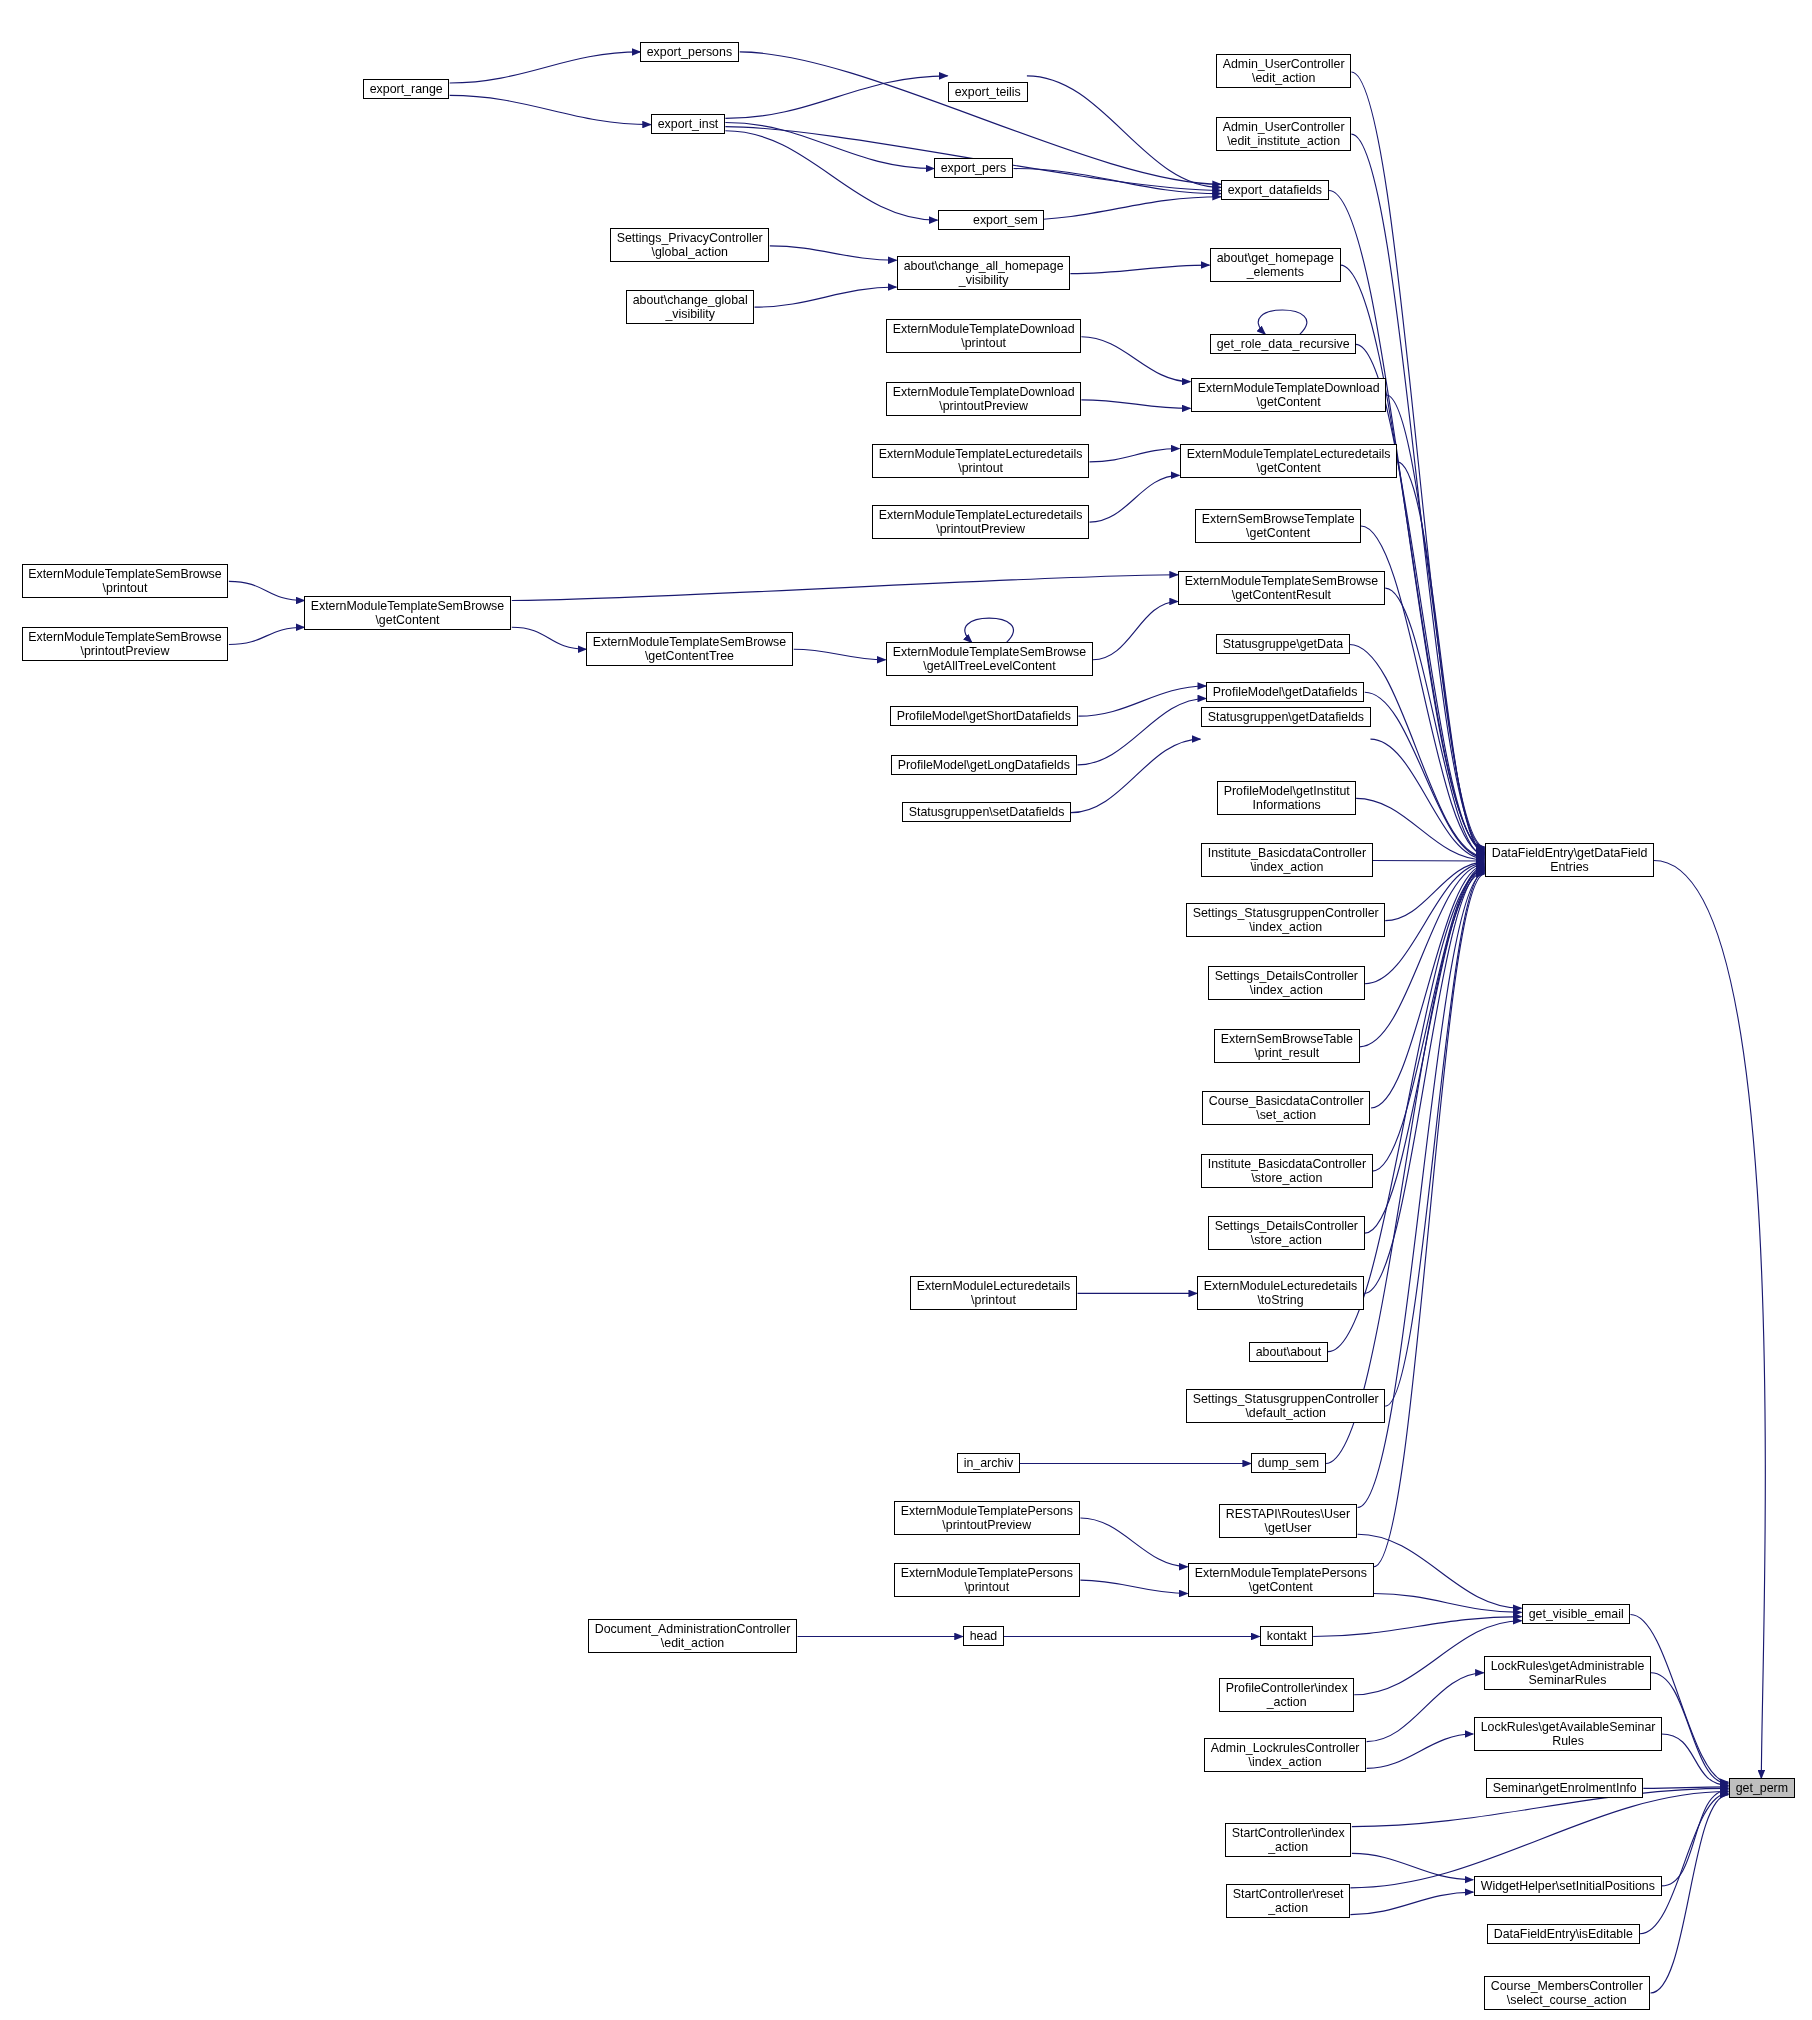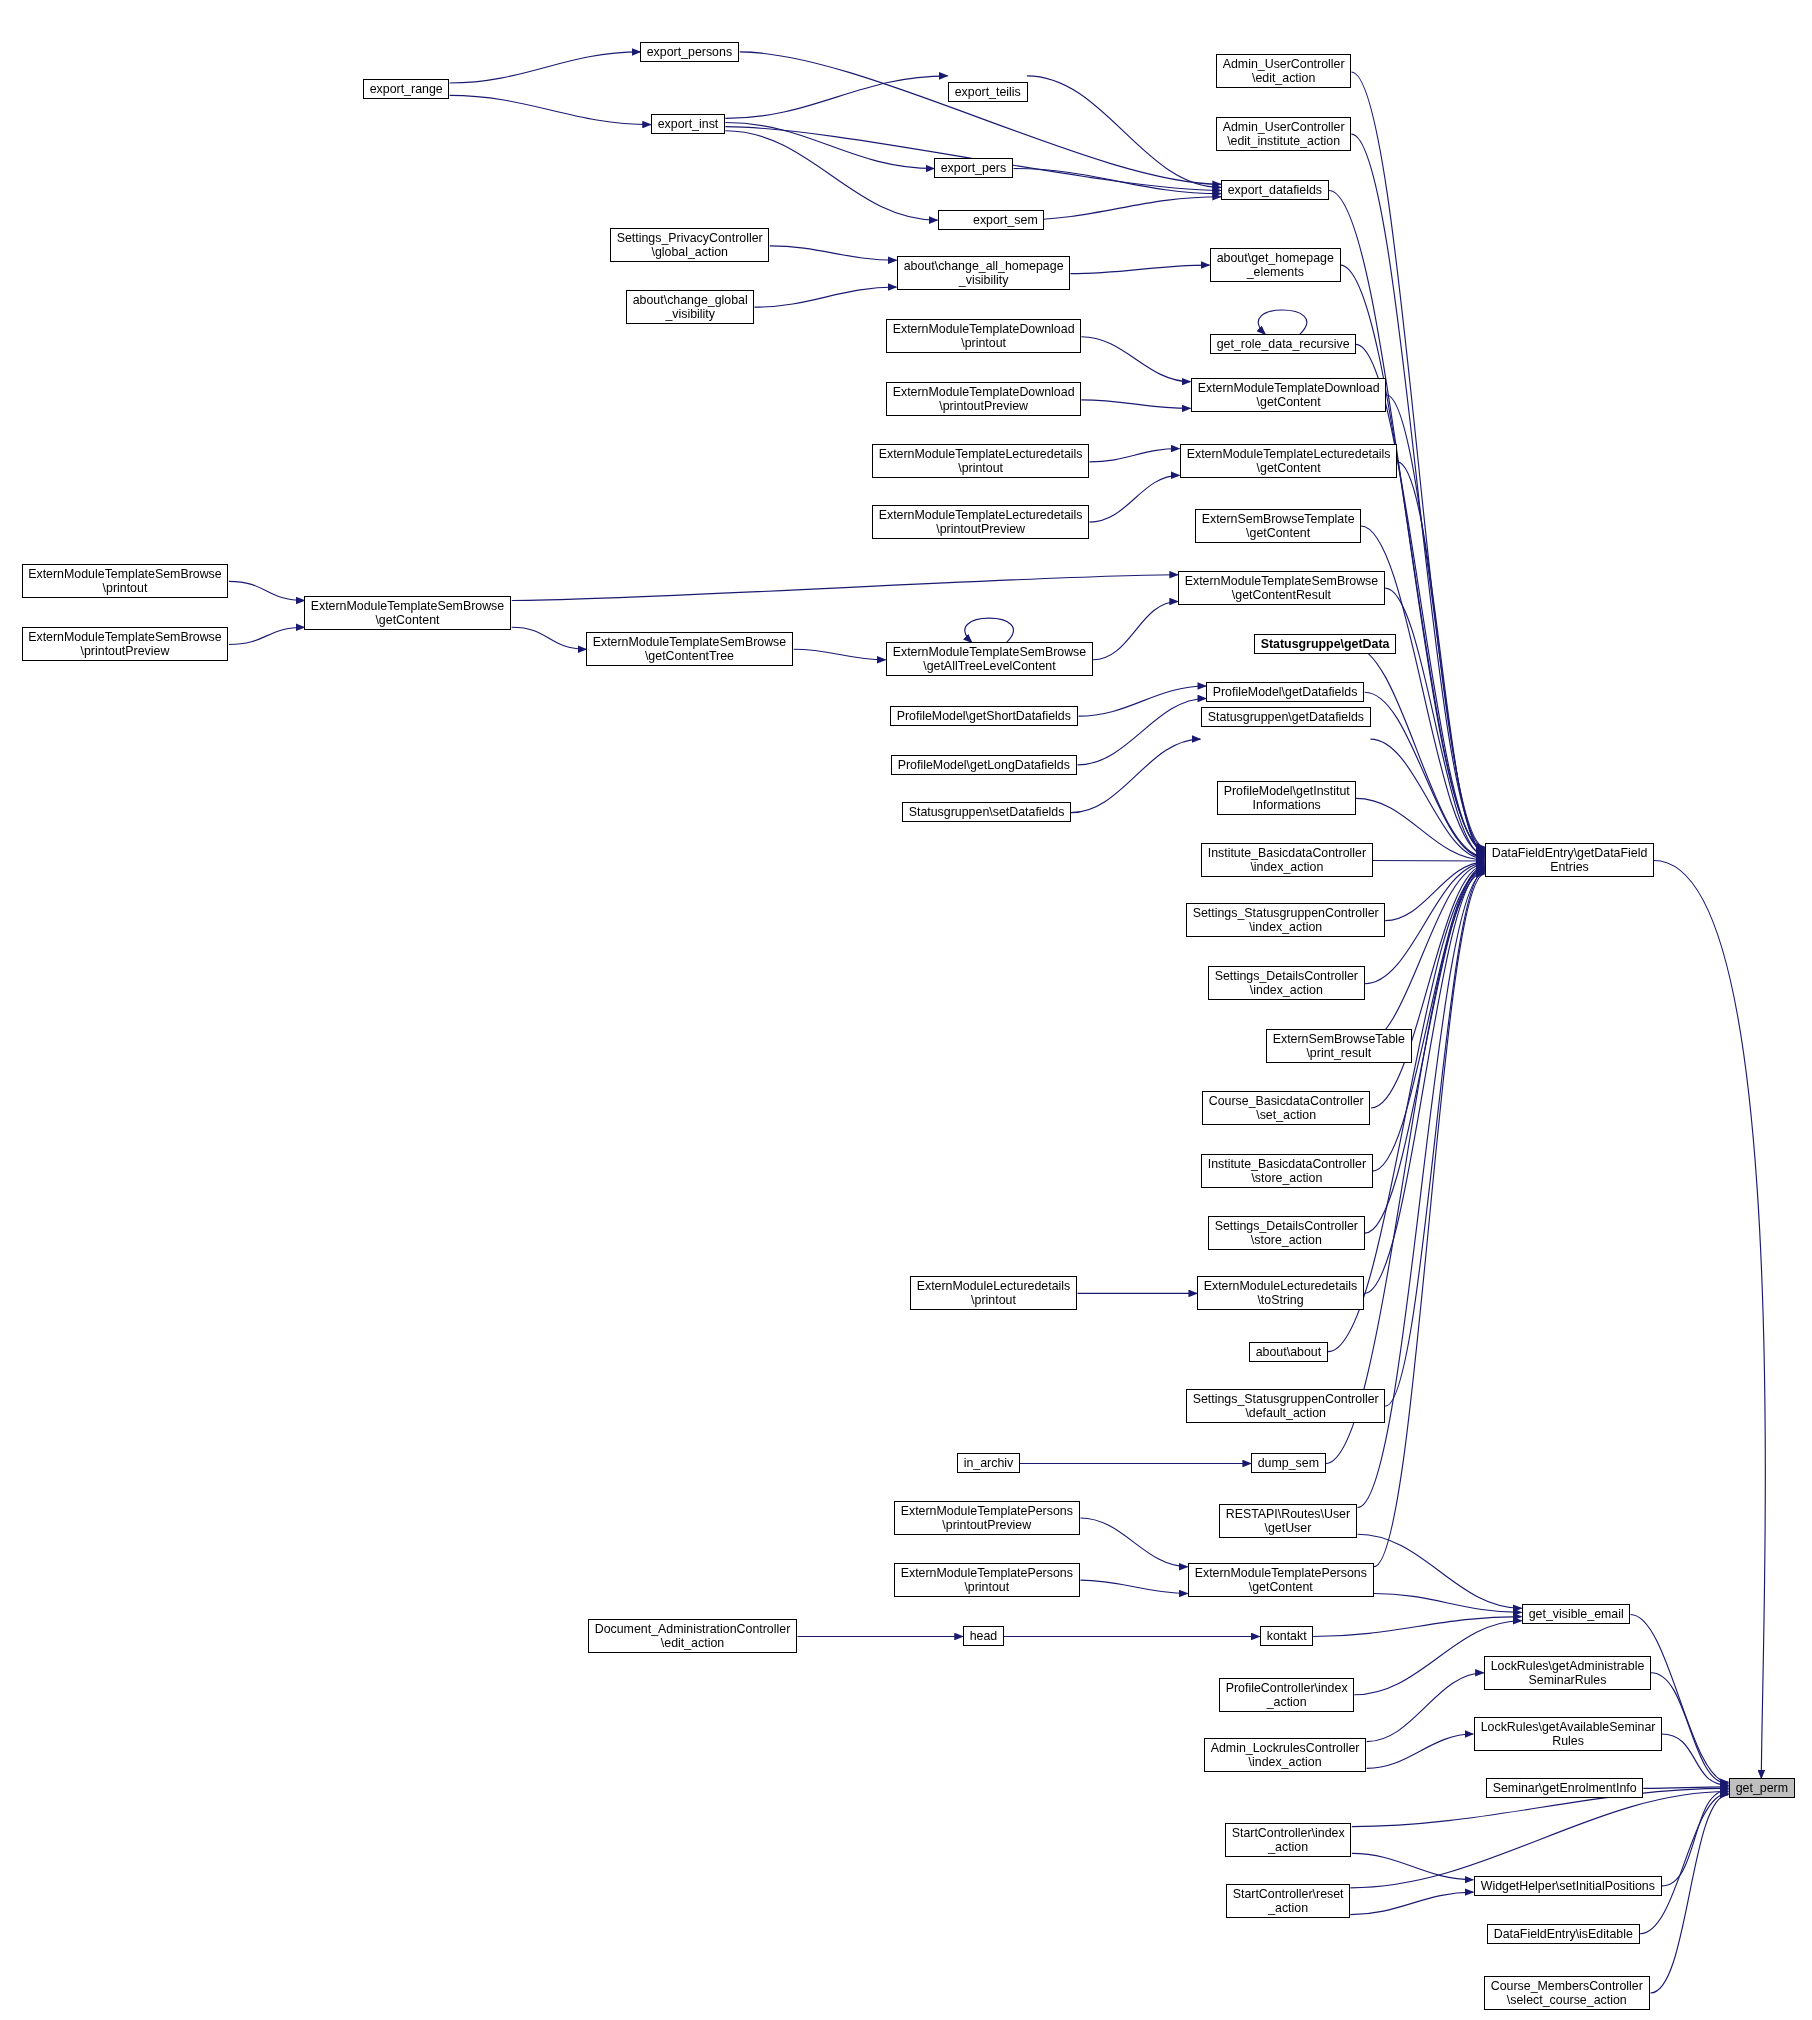--- a/index.html
+++ b/index.html
@@ -220,21 +220,21 @@
       <div>\getContentTree</div>
     </div>
     <div class="node" style="left: 1178px; top: 571px;">
       <div>ExternModuleTemplateSemBrowse</div>
       <div>\getContentResult</div>
     </div>
     <div class="node" style="left: 886px; top: 642px;">
       <div>ExternModuleTemplateSemBrowse</div>
       <div>\getAllTreeLevelContent</div>
     </div>
-    <div class="node" style="left: 1254px; top: 634px; font-weight: bold;">
+    <div class="node" style="left: 1216px; top: 634px;">
       <div>Statusgruppe\getData</div>
     </div>
     <div class="node" style="left: 1206px; top: 682px;">
       <div>ProfileModel\getDatafields</div>
     </div>
     <div class="node" style="left: 890px; top: 706px;">
       <div>ProfileModel\getShortDatafields</div>
     </div>
     <div class="node" style="left: 891px; top: 755px;">
       <div>ProfileModel\getLongDatafields</div>
@@ -254,21 +254,21 @@
       <div>\index_action</div>
     </div>
     <div class="node" style="left: 1186px; top: 903px;">
       <div>Settings_StatusgruppenController</div>
       <div>\index_action</div>
     </div>
     <div class="node" style="left: 1208px; top: 966px;">
       <div>Settings_DetailsController</div>
       <div>\index_action</div>
     </div>
-    <div class="node" style="left: 1266px; top: 1029px;">
+    <div class="node" style="left: 1214px; top: 1029px;">
       <div>ExternSemBrowseTable</div>
       <div>\print_result</div>
     </div>
     <div class="node" style="left: 1202px; top: 1091px;">
       <div>Course_BasicdataController</div>
       <div>\set_action</div>
     </div>
     <div class="node" style="left: 1201px; top: 1154px;">
       <div>Institute_BasicdataController</div>
       <div>\store_action</div>

